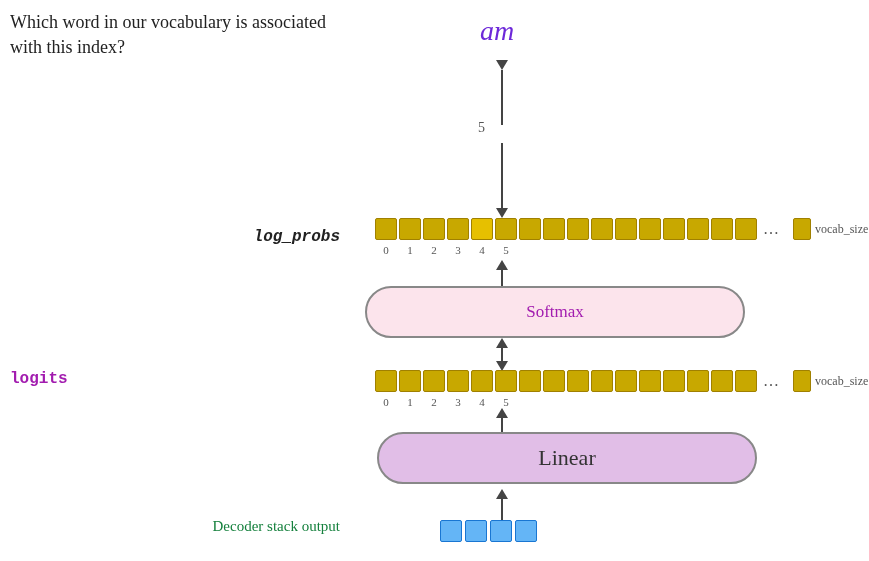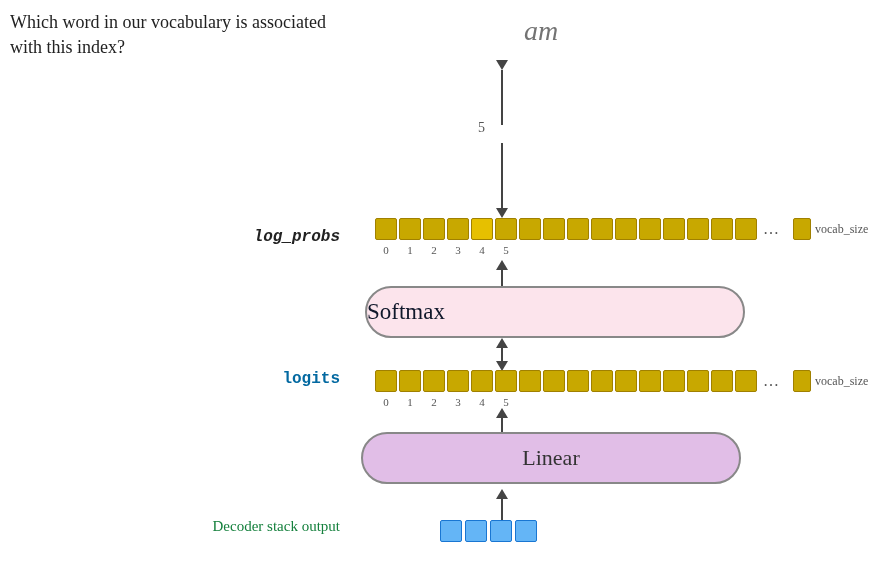--- a/index.html
+++ b/index.html
@@ -46,24 +46,23 @@
       line-height: 1.5;
       color: #444;
       text-align: center;
     }
 
     .logits-label {
       position: absolute;
       top: 370px;
       left: 10px;
       width: 330px;
-      text-align: right;
       font-size: 16px;
       font-weight: bold;
-      color: #0369a1;
+      color: #a21caf;
       font-family: 'Courier New', monospace;
     }
 
     .log-probs-label {
       position: absolute;
       top: 228px;
       left: 10px;
       width: 330px;
       text-align: right;
       font-size: 16px;
@@ -91,23 +90,22 @@
       width: 509px;
       height: 561px;
     }
 
     
     .word-output {
       position: absolute;
       top: 15px;
       left: 120px;
       font-size: 28px;
-      color: #737373;
+      color: #6d28d9;
       font-style: italic;
-      margin-left: 44px;
     }
 
     
     .index-number {
       position: absolute;
       top: 120px;
       left: 118px;
       font-size: 14px;
       color: #555;
     }
@@ -190,29 +188,30 @@
       position: absolute;
       top: 286px;
       left: 5px;
       width: 380px;
       height: 52px;
       background: #fce4ec;
       border: 2px solid #888;
       border-radius: 30px;
       display: flex;
       align-items: center;
-      font-size: 23px;
-      color: #0f172a;
+      justify-content: center;
+      font-size: 17px;
+      color: #a21caf;
     }
 
     
     .linear-box {
       position: absolute;
       top: 432px;
-      left: 1px;
+      left: 17px;
       width: 380px;
       height: 52px;
       background: #e1bee7;
       border: 2px solid #888;
       border-radius: 30px;
       display: flex;
       align-items: center;
       justify-content: center;
       font-size: 22px;
       color: #333;

